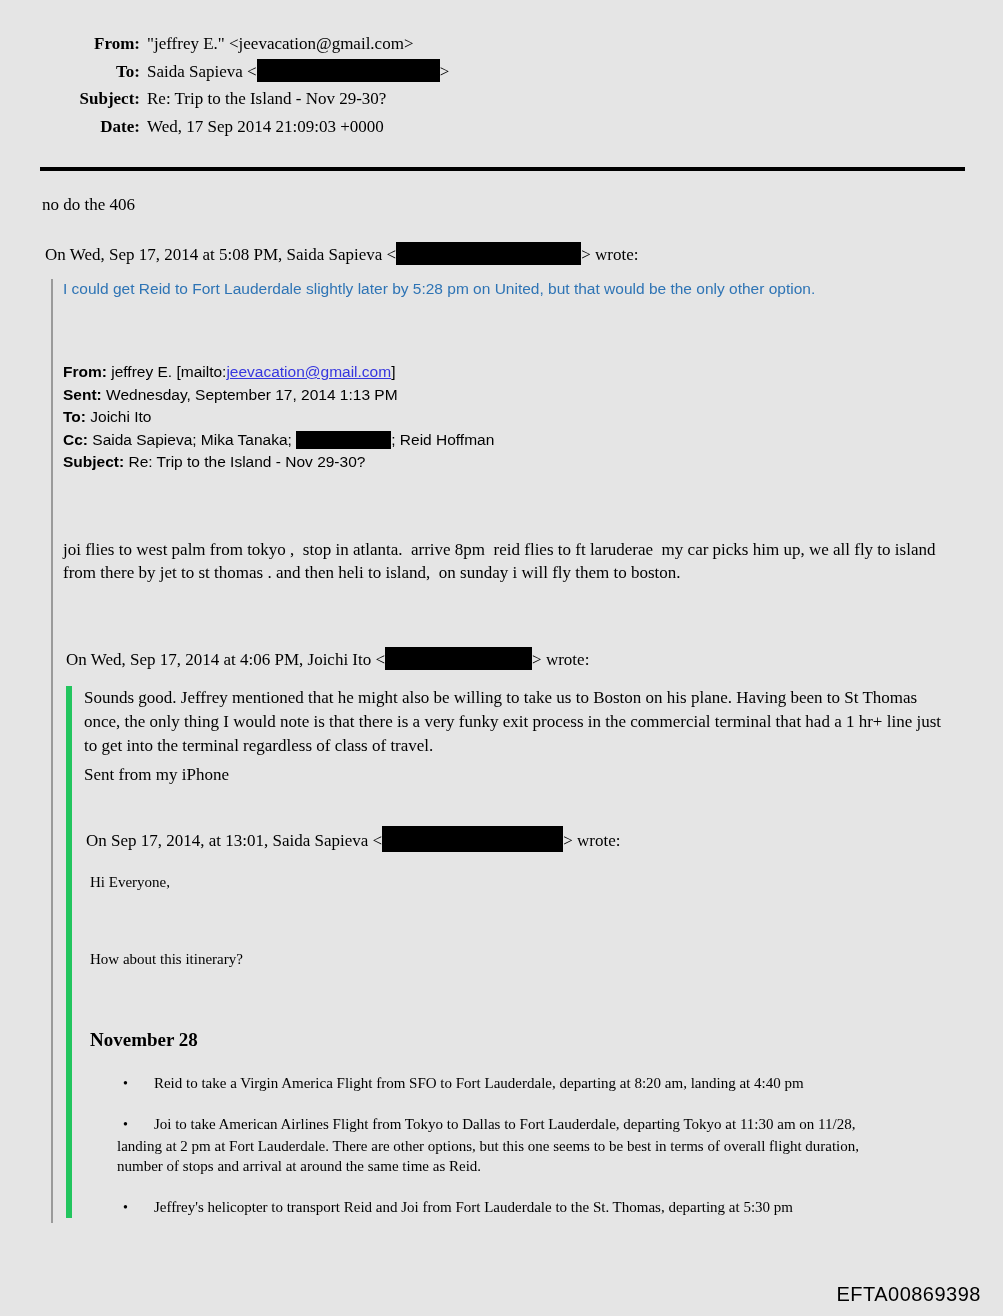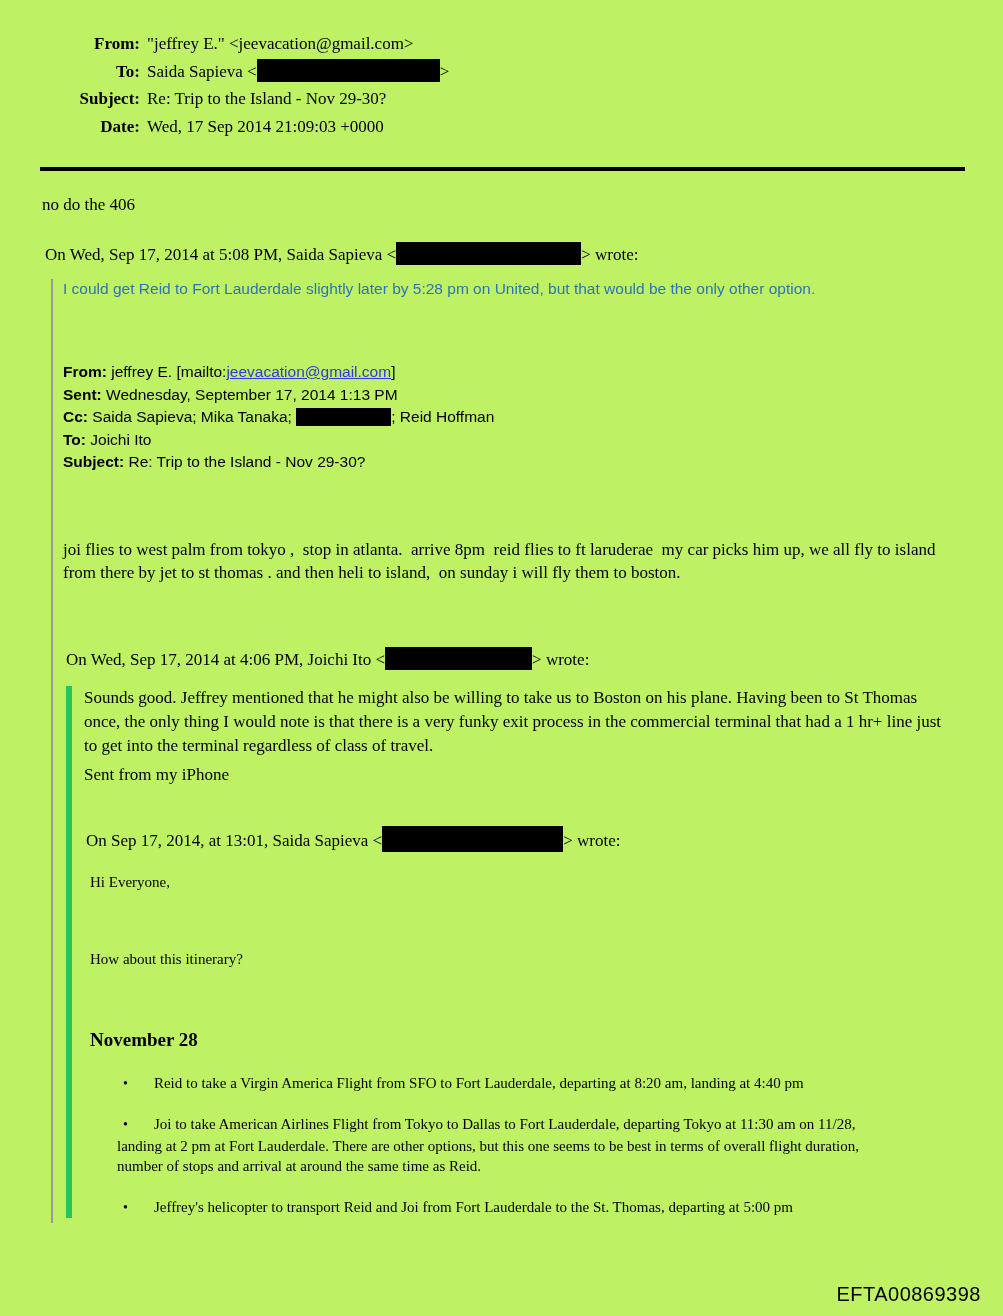--- a/index.html
+++ b/index.html
@@ -1,20 +1,20 @@
 <!DOCTYPE html>
 <html><head>
 <meta charset="utf-8">
 <style>
   html,body { margin:0; padding:0; background:#ffffff; }
   .page {
     position: relative;
     width: 1003px;
     height: 1316px;
-    background: #bef264;
+    background: #e5e5e5;
     overflow: hidden;
     font-family: "Liberation Serif", serif;
     color: #000000;
   }
 
   
   .hdr { margin: 30px 0 0 58px; font-size: 17px; }
   .hdr-row { display: flex; line-height: 27.5px; }
   .hdr-label { width: 82px; text-align: right; font-weight: bold; flex: 0 0 82px; }
   .hdr-value { margin-left: 7px; white-space: nowrap; }
@@ -130,22 +130,22 @@
 
   <div class="attr1"><span>On Wed, Sep 17, 2014 at 5:08 PM, Saida Sapieva &lt;</span><span class="redaction bar-a1"></span><span>&gt; wrote:</span></div>
 
   <div class="quote1">
 
     <div class="q1-highlight">I could get Reid to Fort Lauderdale slightly later by 5:28 pm on United, but that would be the only other option.</div>
 
     <div class="inner-hdr">
       <div><b>From:</b><span> jeffrey E. [mailto:</span><a href="#" class="mail-link">jeevacation@gmail.com</a><span>]</span></div>
       <div><b>Sent:</b><span> Wednesday, September 17, 2014 1:13 PM</span></div>
+      <div><b>To:</b><span> Joichi Ito</span></div>
       <div><b>Cc:</b><span> Saida Sapieva; Mika Tanaka; </span><span class="redaction bar-cc"></span><span>; Reid Hoffman</span></div>
-      <div><b>To:</b><span> Joichi Ito</span></div>
       <div><b>Subject:</b><span> Re: Trip to the Island - Nov 29-30?</span></div>
     </div>
 
     <div class="joi-para">joi flies to west palm from tokyo ,  stop in atlanta.  arrive 8pm  reid flies to ft laruderae  my car picks him up, we all fly to island from there by jet to st thomas . and then heli to island,  on sunday i will fly them to boston.</div>
 
     <div class="attr2"><span>On Wed, Sep 17, 2014 at 4:06 PM, Joichi Ito &lt;</span><span class="redaction bar-a2"></span><span>&gt; wrote:</span></div>
 
     <div class="quote2">
 
       <div class="q2-msg">Sounds good. Jeffrey mentioned that he might also be willing to take us to Boston on his plane. Having been to St Thomas once, the only thing I would note is that there is a very funky exit process in the commercial terminal that had a 1 hr+ line just to get into the terminal regardless of class of travel.</div>
@@ -155,21 +155,21 @@
       <div class="attr3"><span>On Sep 17, 2014, at 13:01, Saida Sapieva &lt;</span><span class="redaction bar-a3"></span><span>&gt; wrote:</span></div>
 
       <div class="quote3">
         <div class="q3-greeting">Hi Everyone,</div>
         <div class="q3-question">How about this itinerary?</div>
         <div class="q3-heading">November 28</div>
 
         <div class="bullets">
           <div class="bullet-item"><span class="bullet-dot">•</span><span>Reid to take a Virgin America Flight from SFO to Fort Lauderdale, departing at 8:20 am, landing at 4:40 pm</span></div>
           <div class="bullet-item"><span class="bullet-dot">•</span><span>Joi to take American Airlines Flight from Tokyo to Dallas to Fort Lauderdale, departing Tokyo at 11:30 am on 11/28, landing at 2 pm at Fort Lauderdale. There are other options, but this one seems to be best in terms of overall flight duration, number of stops and arrival at around the same time as Reid.</span></div>
-          <div class="bullet-item"><span class="bullet-dot">•</span><span>Jeffrey's helicopter to transport Reid and Joi from Fort Lauderdale to the St. Thomas, departing at 5:00 pm</span></div>
+          <div class="bullet-item"><span class="bullet-dot">•</span><span>Jeffrey's helicopter to transport Reid and Joi from Fort Lauderdale to the St. Thomas, departing at 5:30 pm</span></div>
         </div>
       </div>
 
     </div>
   </div>
 
   <div class="bates">EFTA00869398</div>
 
 </div>
 

